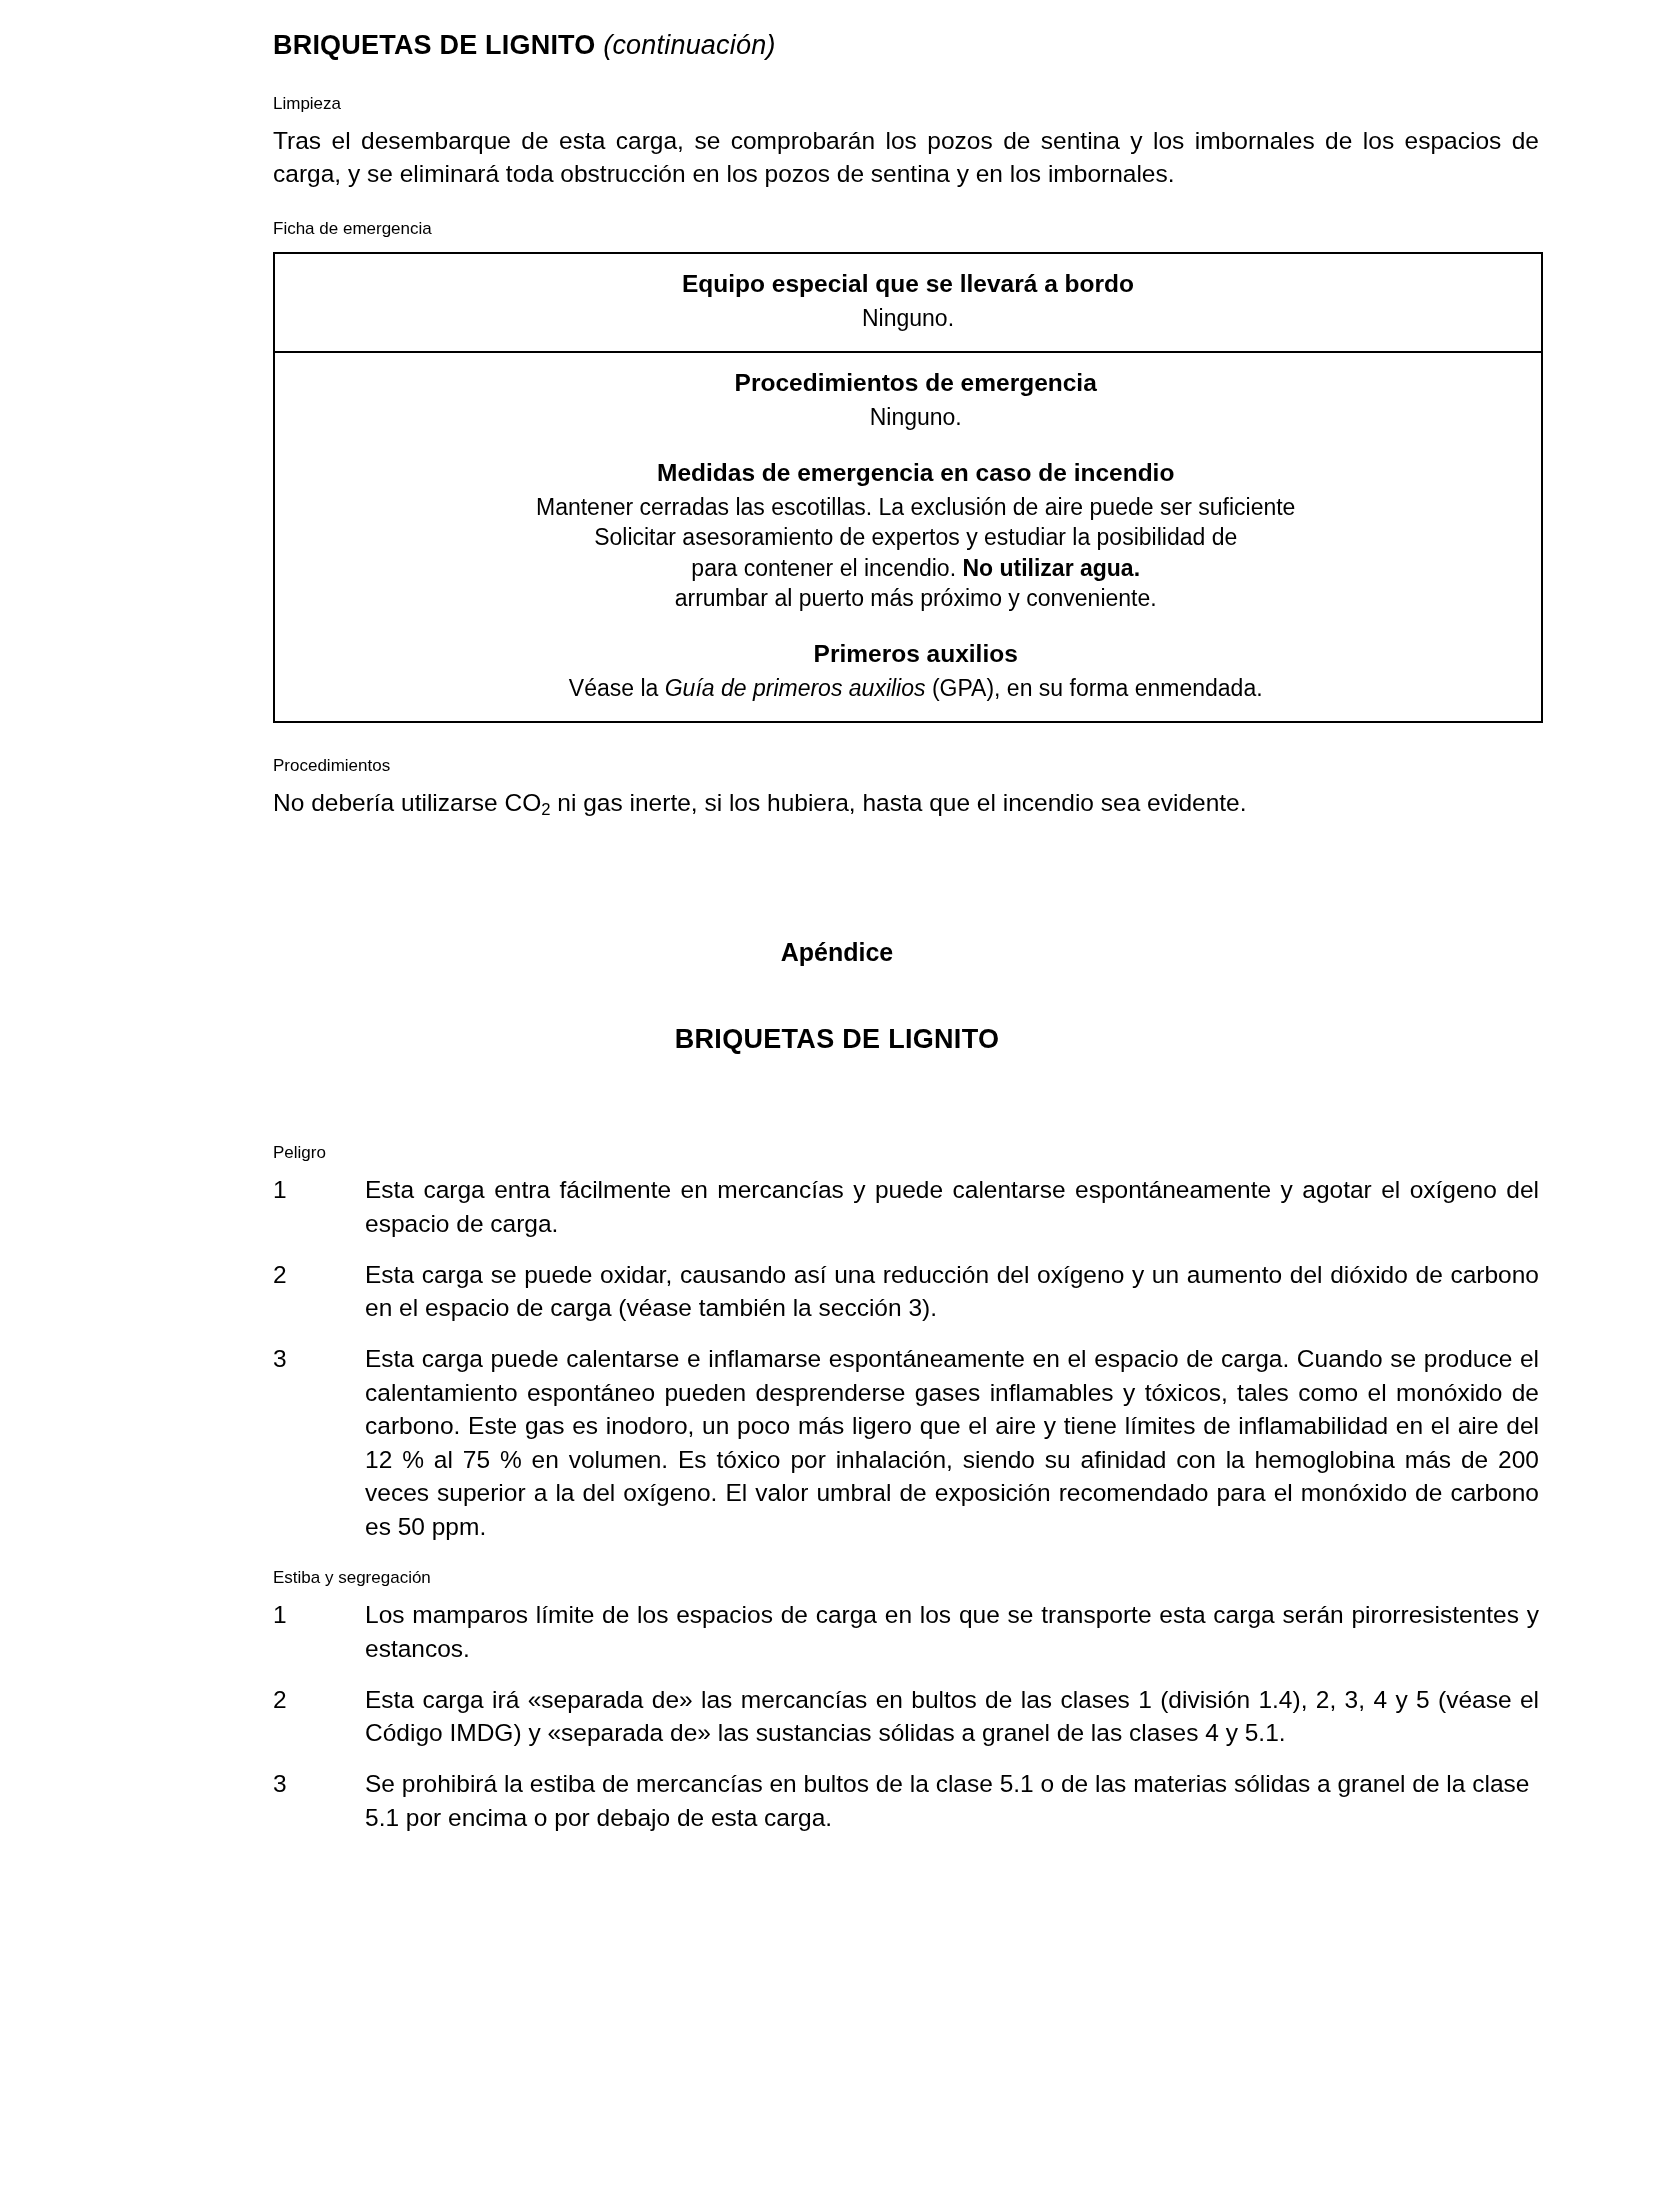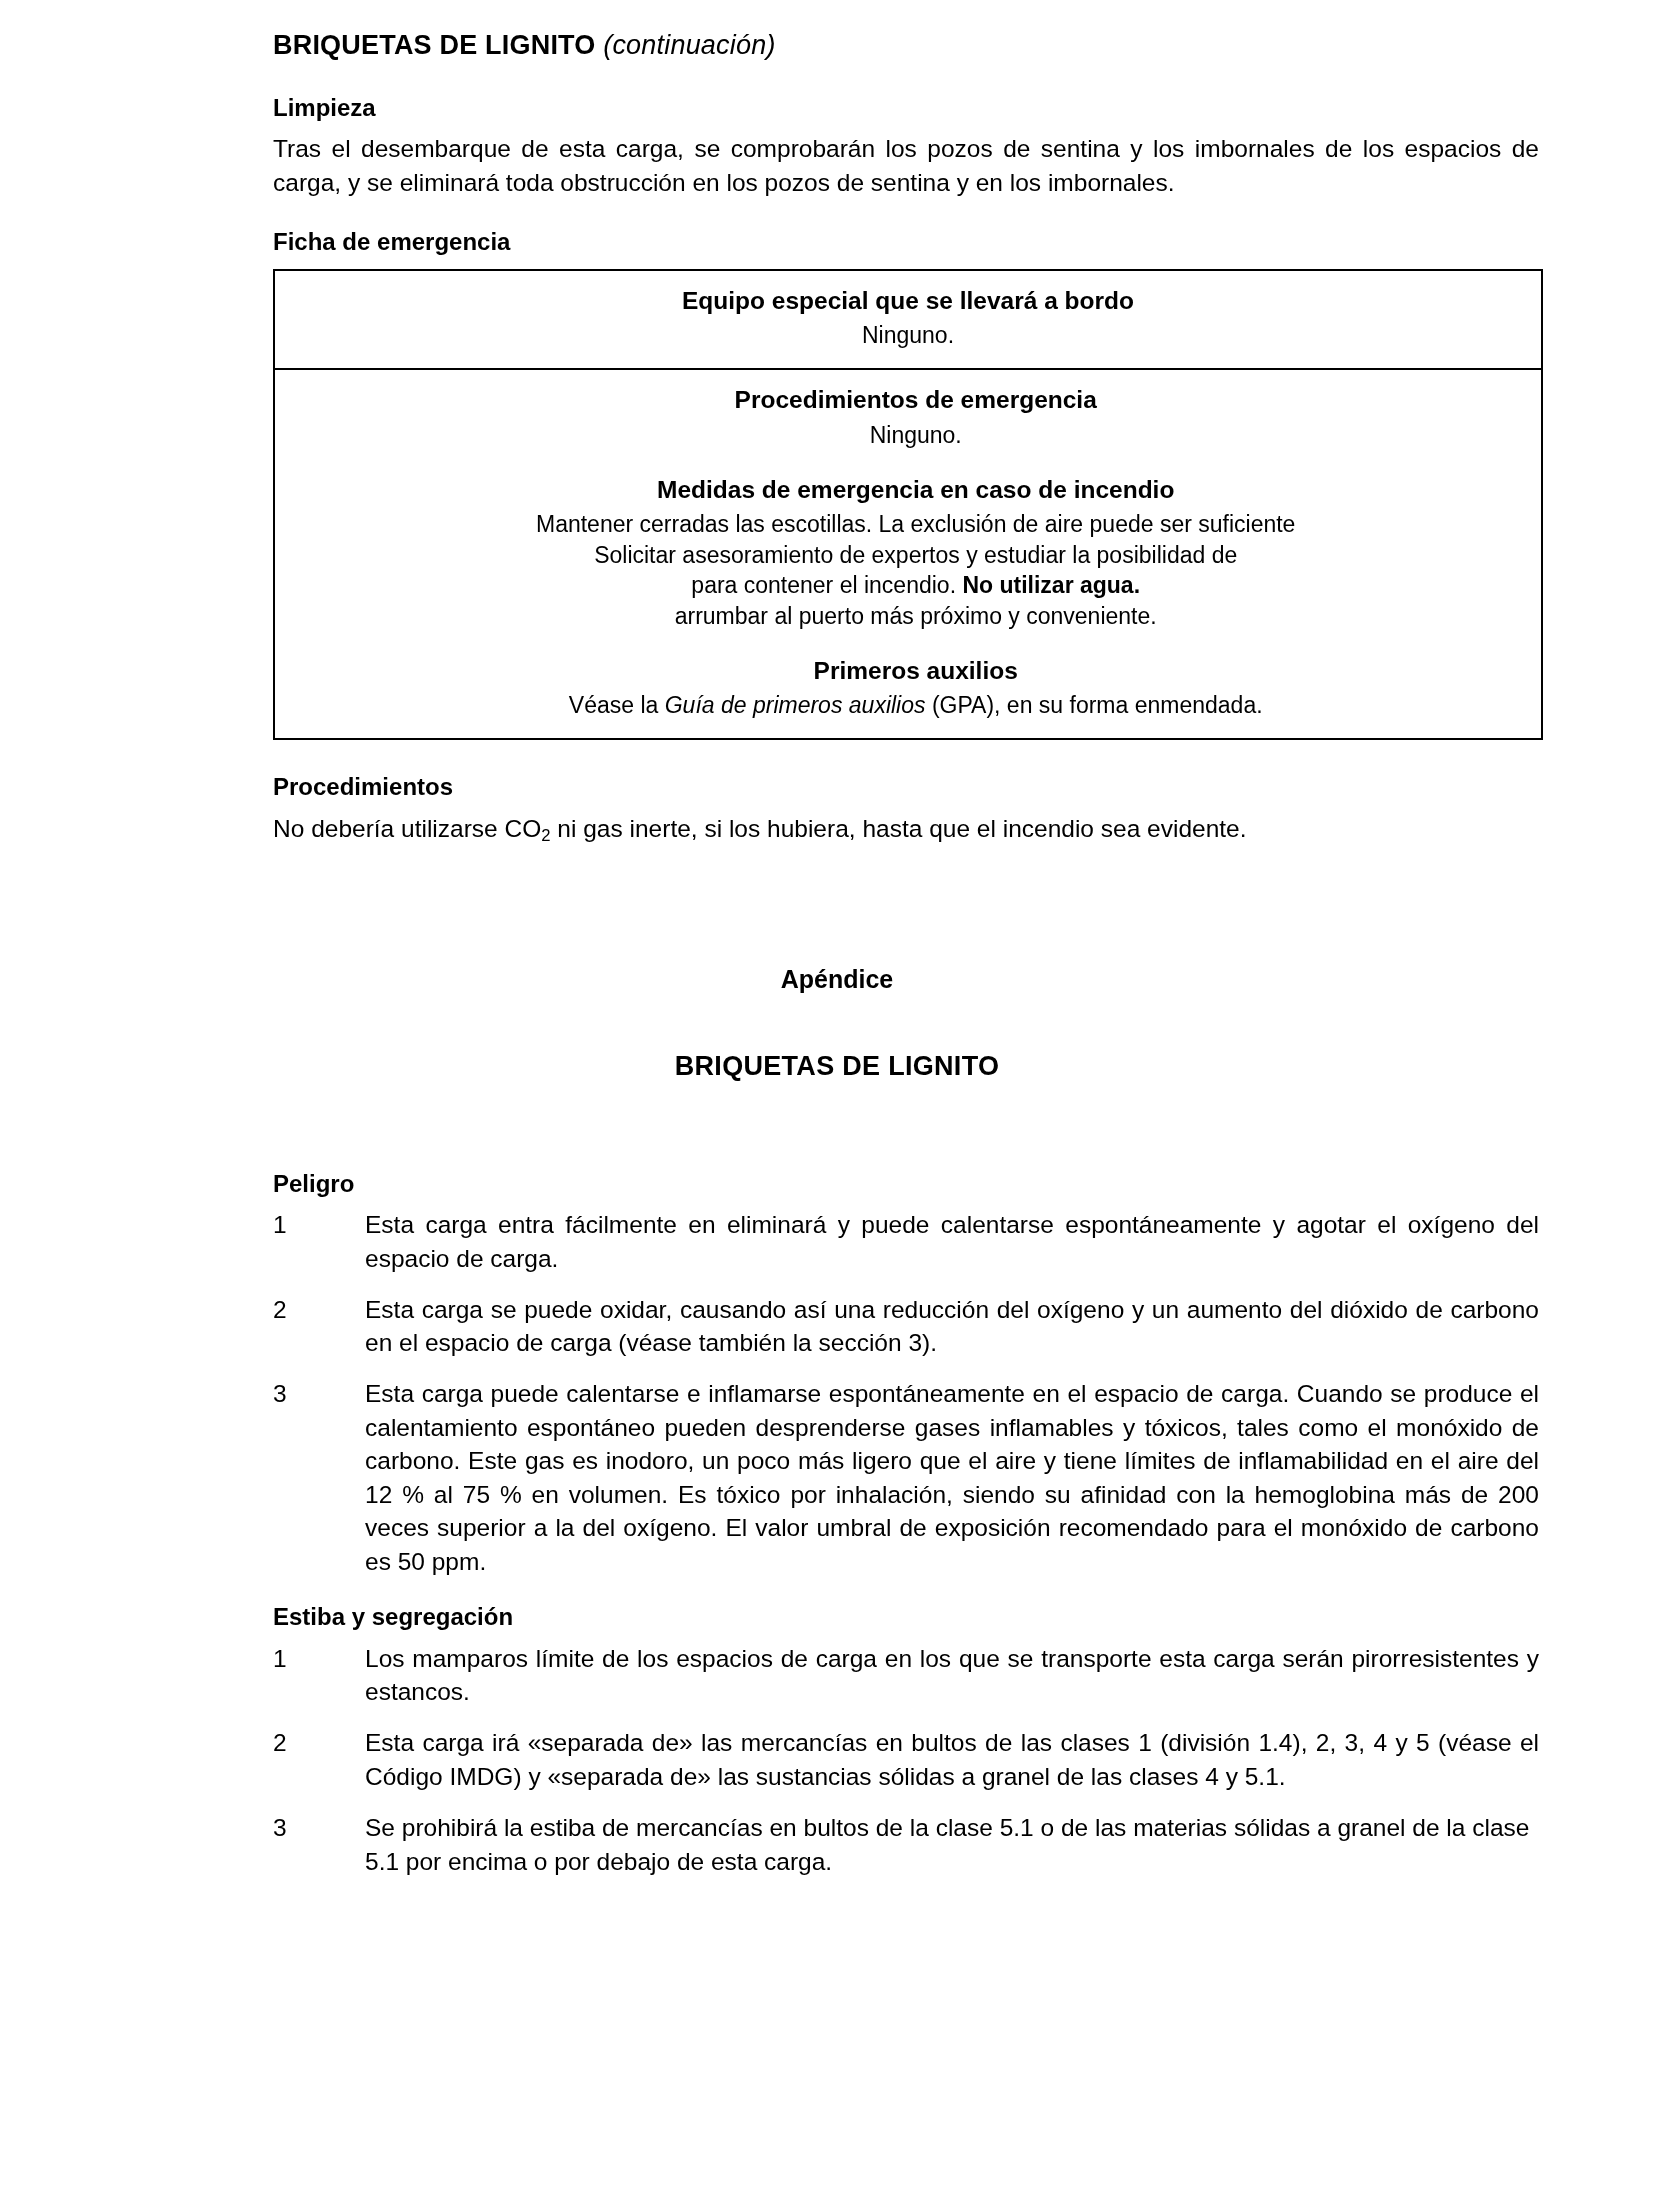--- a/index.html
+++ b/index.html
@@ -32,22 +32,22 @@
     margin: 0 0 32px 0;
     line-height: 1.2;
   }
   .running-head .cont {
     font-weight: normal;
     font-style: italic;
   }
 
   
   .section-heading {
-    font-size: 24px;
-    font-weight: bold;
+    font-size: 17px;
+    font-weight: normal;
     margin: 0 0 9.5px 0;
     line-height: 1.25;
   }
 
   .body-par {
     font-size: 24.5px;
     line-height: 1.37;
     text-align: justify;
     margin: 0 0 27px 0;
     hyphens: manual;
@@ -174,21 +174,21 @@
   <p class="body-par tight"><span>No debería utilizarse CO</span><sub>2</sub><span> ni gas inerte, si los hubiera, hasta que el incendio sea evidente.</span></p>
 
   <div class="appendix-gap"></div>
   <p class="appendix-label">Apéndice</p>
   <p class="appendix-title">BRIQUETAS DE LIGNITO</p>
 
   <h2 class="section-heading">Peligro</h2>
   <ul class="num-list">
     <li class="num-item">
       <span class="num-marker">1</span>
-      <span class="num-text">Esta carga entra fácilmente en eliminará y puede calentarse espontáneamente y agotar el oxígeno del espacio de carga.</span>
+      <span class="num-text">Esta carga entra fácilmente en mercancías y puede calentarse espontáneamente y agotar el oxígeno del espacio de carga.</span>
     </li>
     <li class="num-item">
       <span class="num-marker">2</span>
       <span class="num-text">Esta carga se puede oxidar, causando así una reducción del oxígeno y un aumento del dióxido de carbono en el espacio de carga (véase también la sección 3).</span>
     </li>
     <li class="num-item">
       <span class="num-marker">3</span>
       <span class="num-text">Esta carga puede calentarse e inflamarse espontáneamente en el espacio de carga. Cuando se produce el calentamiento espontáneo pueden desprenderse gases inflamables y tóxicos, tales como el monóxido de carbono. Este gas es inodoro, un poco más ligero que el aire y tiene límites de inflamabilidad en el aire del 12 % al 75 % en volumen. Es tóxico por inhalación, siendo su afinidad con la hemoglobina más de 200 veces superior a la del oxígeno. El valor umbral de exposición recomendado para el monóxido de carbono es 50 ppm.</span>
     </li>
   </ul>

